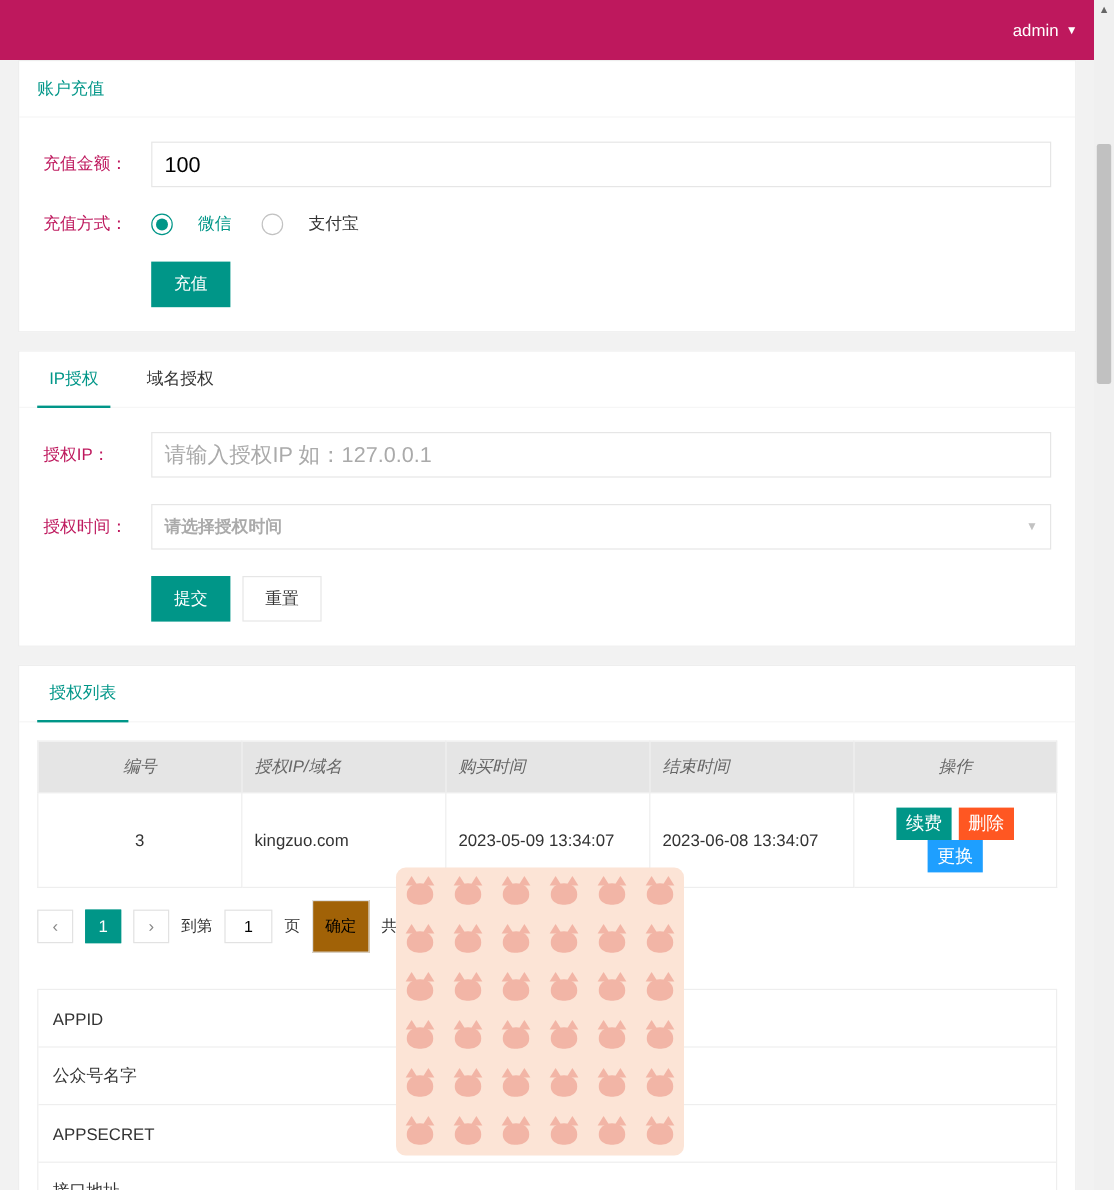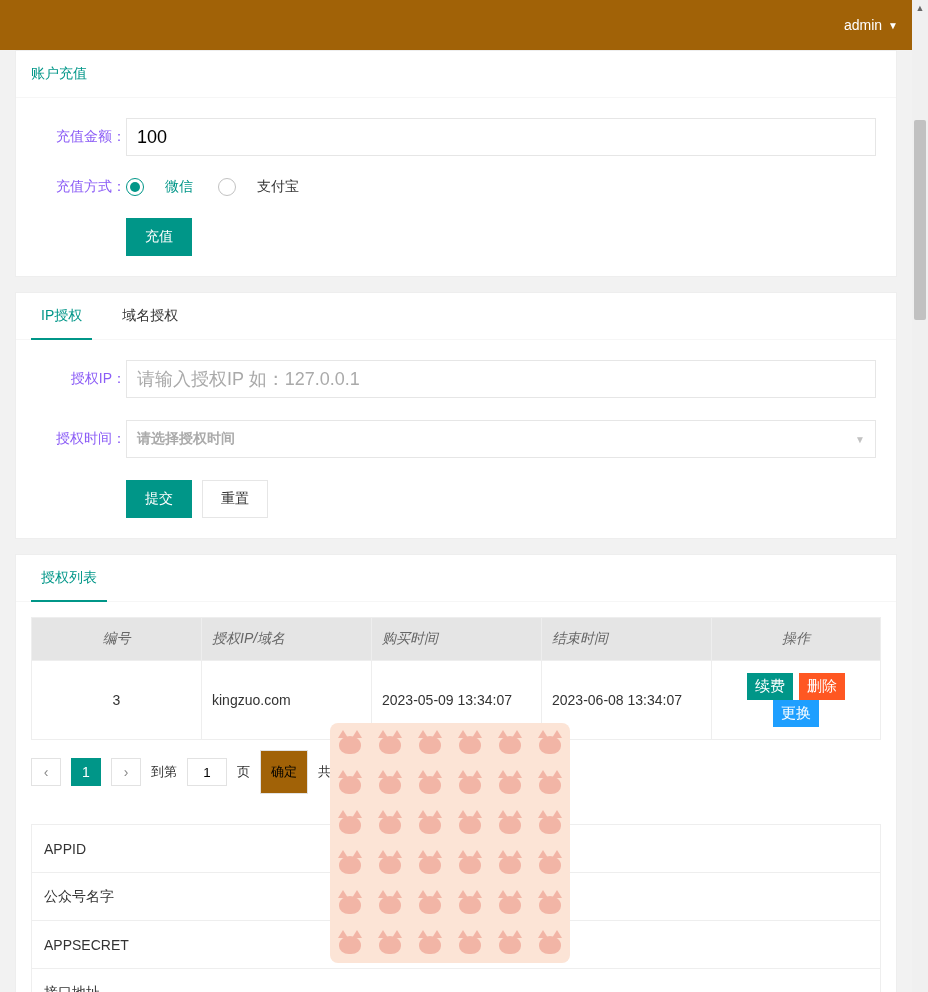--- a/index.html
+++ b/index.html
@@ -1,32 +1,32 @@
 <!DOCTYPE html>
 <html><head>
 <meta charset="utf-8">
 <style>
 * { box-sizing: border-box; margin: 0; padding: 0; }
 body { font-family: "Helvetica Neue", Helvetica, Arial, sans-serif; font-size: 14px; color: #333; background: #f2f2f2; }
-.topbar { background: #a16207; height: 50px; display: flex; justify-content: flex-end; align-items: center; padding-right: 30px; color: #fff; }
+.topbar { background: #be185d; height: 50px; display: flex; justify-content: flex-end; align-items: center; padding-right: 30px; color: #fff; }
 .admin-dropdown { display: flex; align-items: center; cursor: pointer; gap: 6px; }
 .admin-dropdown .chev { font-size: 10px; }
 .main { padding: 0 15px 15px 15px; width: 912px; }
 .card { background: #fff; margin-top: 15px; border: 1px solid #eee; }
 .card.first { margin-top: 0; }
 .card-title { padding: 14px 15px; color: #009688; font-size: 14px; border-bottom: 1px solid #f6f6f6; }
 .tabs { display: flex; padding: 0 15px; border-bottom: 1px solid #f6f6f6; }
 .tab { padding: 14px 10px; cursor: pointer; color: #333; position: relative; }
 .tab.active { color: #009688; }
 .tab.active::after { content: ""; position: absolute; left: 0; right: 0; bottom: -1px; height: 2px; background: #009688; }
 .ml20 { margin-left: 20px; }
 .form-body { padding: 20px; }
 .form-row { display: flex; align-items: center; margin-bottom: 22px; }
 .form-row:last-child { margin-bottom: 0; }
-.form-label { width: 90px; text-align: right; color: #8b5cf6; flex-shrink: 0; }
+.form-label { width: 90px; text-align: left; color: #be185d; flex-shrink: 0; }
 .form-ctrl { flex: 1; }
 .input { width: 100%; height: 38px; border: 1px solid #e6e6e6; padding: 0 10px; font-size: 18px; outline: none; }
 .input::placeholder { color: #aaa; }
 .select { width: 100%; height: 38px; border: 1px solid #e6e6e6; padding: 0 10px; color: #aaa; display: flex; align-items: center; justify-content: space-between; cursor: pointer; font-weight: bold; }
 .select .arr { color: #c2c2c2; font-size: 10px; }
 .radio-group { display: flex; gap: 25px; align-items: center; }
 .radio { display: flex; align-items: center; gap: 21px; cursor: pointer; text-align: right; }
 .radio-dot { width: 18px; height: 18px; border-radius: 50%; border: 1px solid #c2c2c2; display: flex; align-items: center; justify-content: center; }
 .radio.active .radio-dot { border-color: #009688; }
 .radio.active .radio-dot::after { content: ""; width: 10px; height: 10px; border-radius: 50%; background: #009688; }

